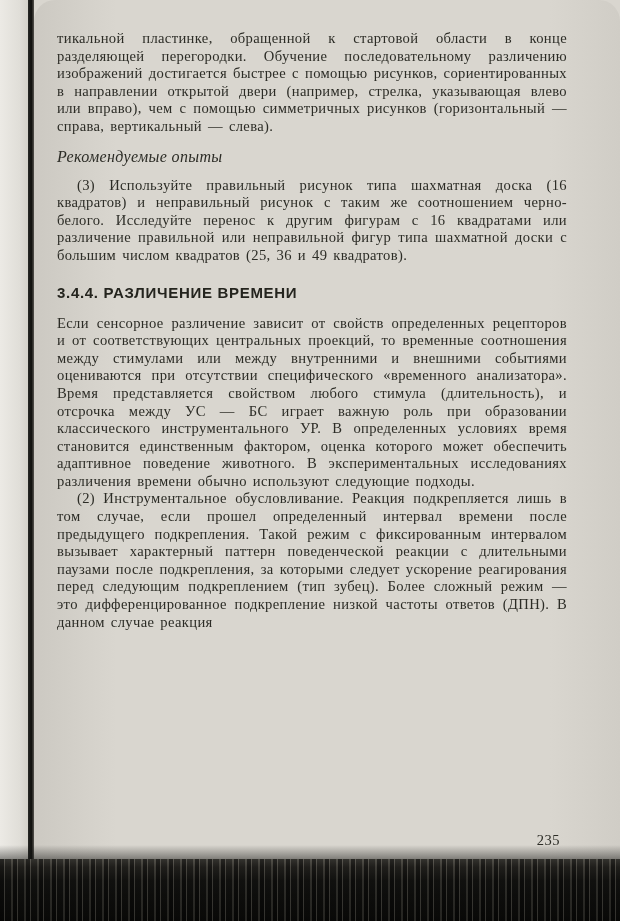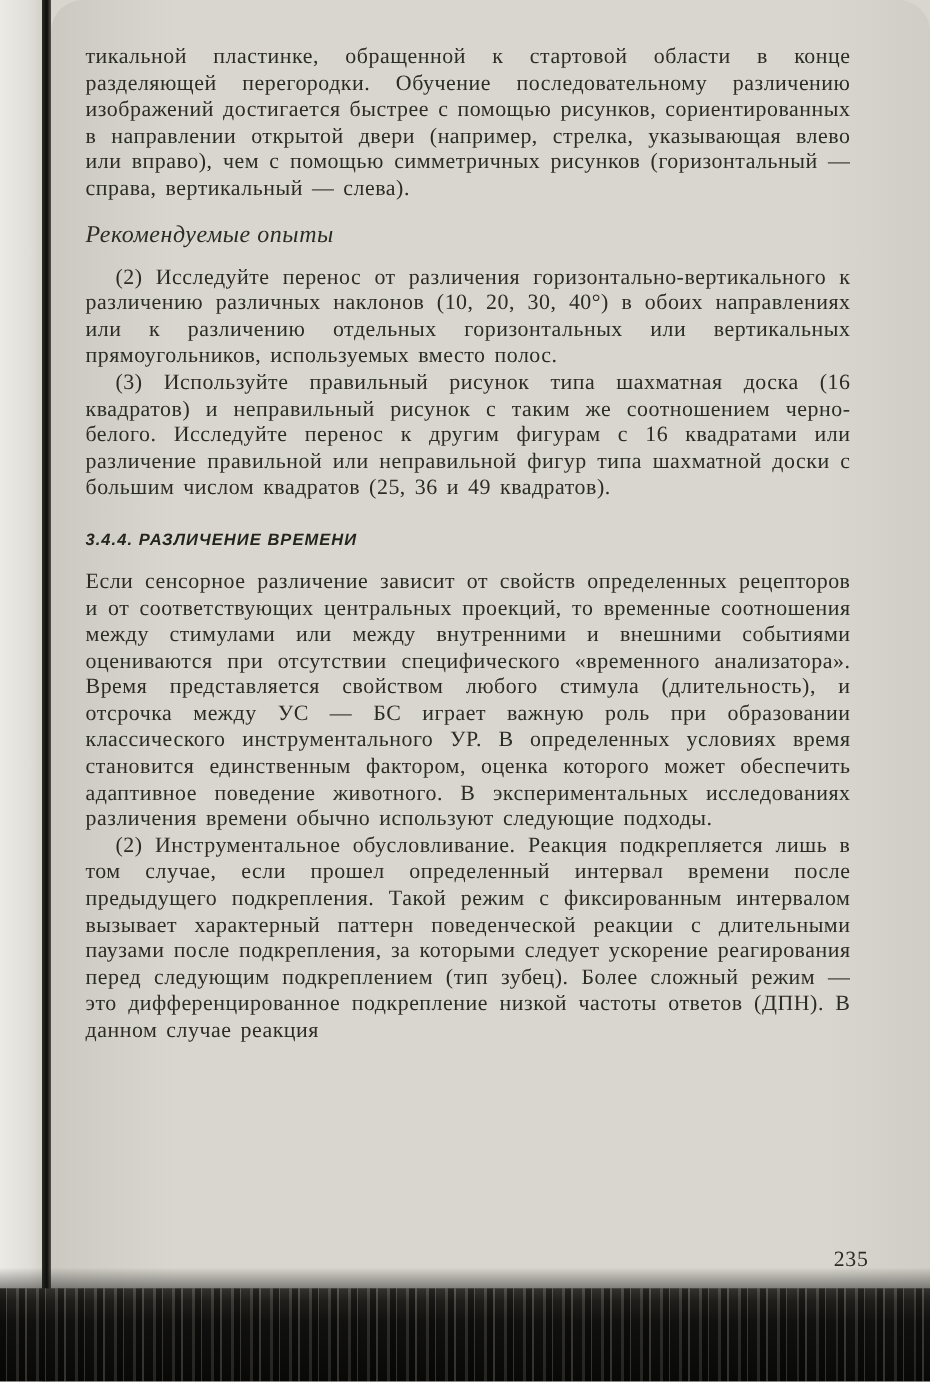--- a/index.html
+++ b/index.html
@@ -46,28 +46,27 @@
   .ital {
     margin: 12px 0 11px;
     font-style: italic;
     font-size: 16px;
     letter-spacing: 0.35px;
   }
   .sec {
     margin: 19px 0 14px;
     font-family: "Liberation Sans", sans-serif;
     font-weight: bold;
-    font-size: 11px;
+    font-size: 15px;
     letter-spacing: 0.7px;
     color: #24241e;
-    font-style: italic;
   }
   .pagenum {
     position: absolute;
-    right: 41px;
+    right: 60px;
     bottom: 72px;
     font-size: 14.5px;
     letter-spacing: 0.5px;
     text-align: center;
   }
   
   .band-fade {
     position: absolute; left: 0; bottom: 62px;
     width: 100%; height: 14px;
     background: linear-gradient(180deg, rgba(20,20,18,0), rgba(20,20,18,0.45));
@@ -93,21 +92,20 @@
 
 <div class="scan">
   <div class="edge-strip"></div>
   <div class="spine-line"></div>
 
   <div class="paper">
     <p class="para">тикальной пластинке, обращенной к стартовой области в конце разделяющей перегородки. Обучение последовательному различению изображений достигается быстрее с помощью рисунков, сориентированных в направлении открытой двери (например, стрелка, указывающая влево или вправо), чем с помощью симметричных рисунков (горизонтальный — справа, вертикальный — слева).</p>
 
     <p class="ital">Рекомендуемые опыты</p>
 
-    <p class="para ind">(2) Исследуйте перенос от различения горизонтально-вертикального к различению различных наклонов (10, 20, 30, 40°) в обоих направлениях или к различению отдельных горизонтальных или вертикальных прямоугольников, используемых вместо полос.</p>
     <p class="para ind">(3) Используйте правильный рисунок типа шахматная доска (16 квадратов) и неправильный рисунок с таким же соотношением черно-белого. Исследуйте перенос к другим фигурам с 16 квадратами или различение правильной или неправильной фигур типа шахматной доски с большим числом квадратов (25, 36 и 49 квадратов).</p>
 
     <h3 class="sec">3.4.4. РАЗЛИЧЕНИЕ ВРЕМЕНИ</h3>
 
     <p class="para">Если сенсорное различение зависит от свойств определенных рецепторов и от соответствующих центральных проекций, то временные соотношения между стимулами или между внутренними и внешними событиями оцениваются при отсутствии специфического «временного анализатора». Время представляется свойством любого стимула (длительность), и отсрочка между УС — БС играет важную роль при образовании классического инструментального УР. В определенных условиях время становится единственным фактором, оценка которого может обеспечить адаптивное поведение животного. В экспериментальных исследованиях различения времени обычно используют следующие подходы.</p>
     <p class="para ind">(2) Инструментальное обусловливание. Реакция подкрепляется лишь в том случае, если прошел определенный интервал времени после предыдущего подкрепления. Такой режим с фиксированным интервалом вызывает характерный паттерн поведенческой реакции с длительными паузами после подкрепления, за которыми следует ускорение реагирования перед следующим подкреплением (тип зубец). Более сложный режим — это дифференцированное подкрепление низкой частоты ответов (ДПН). В данном случае реакция</p>
 
     <div class="pagenum">235</div>
   </div>
 

